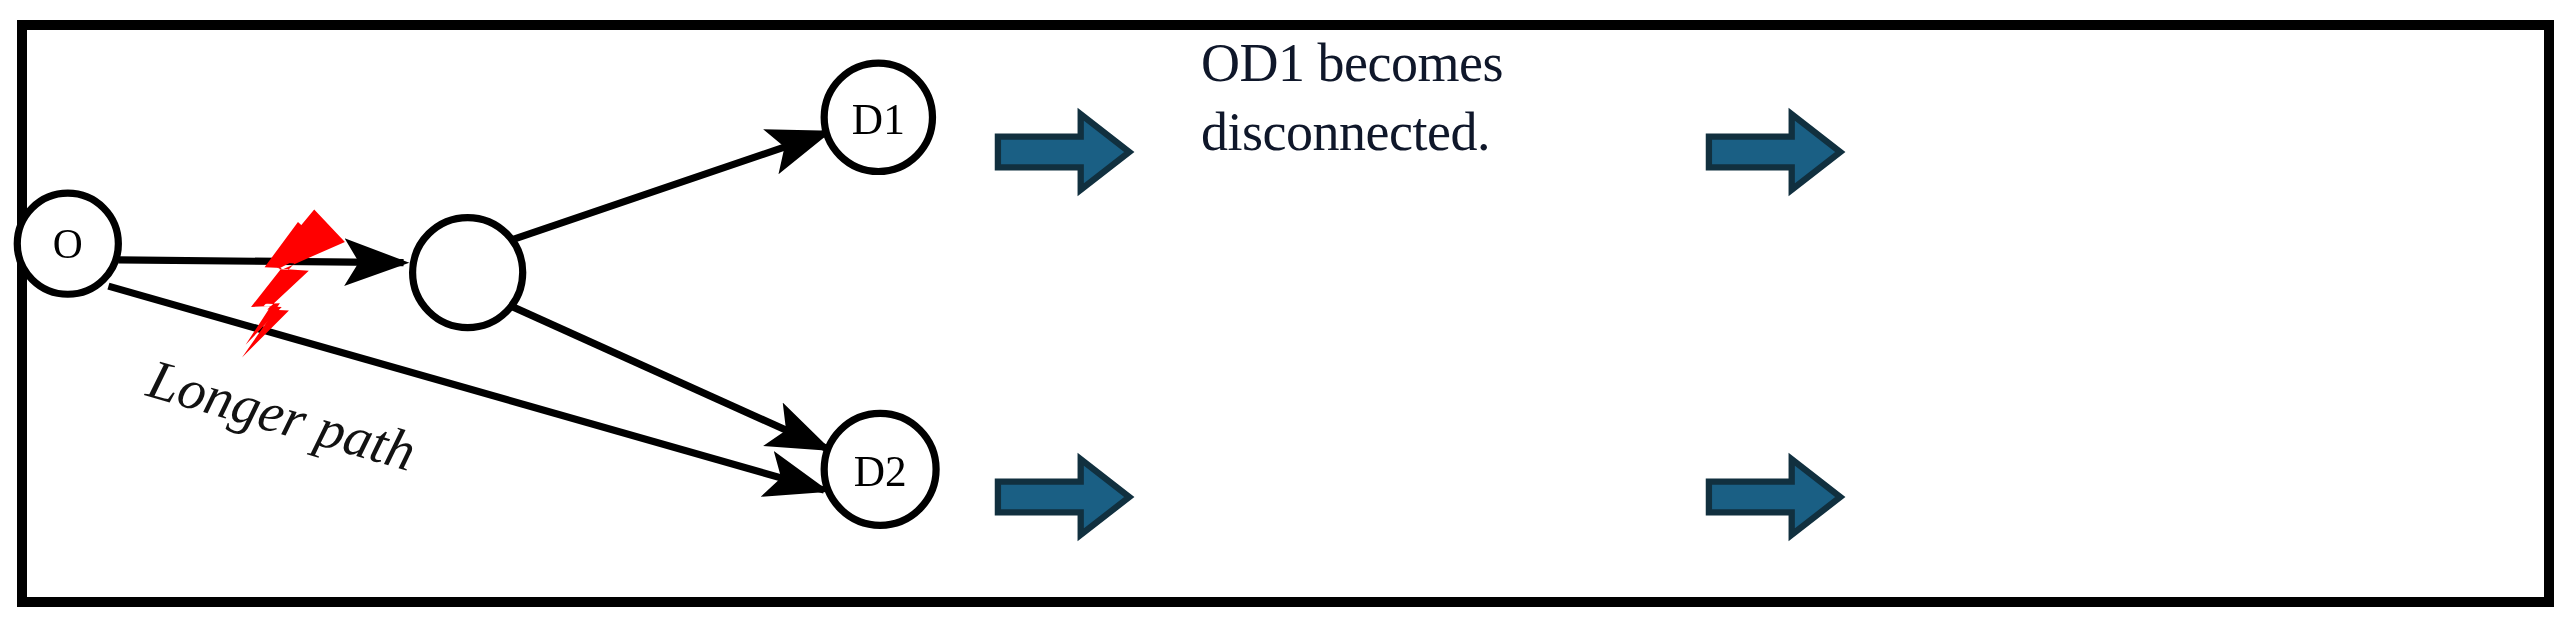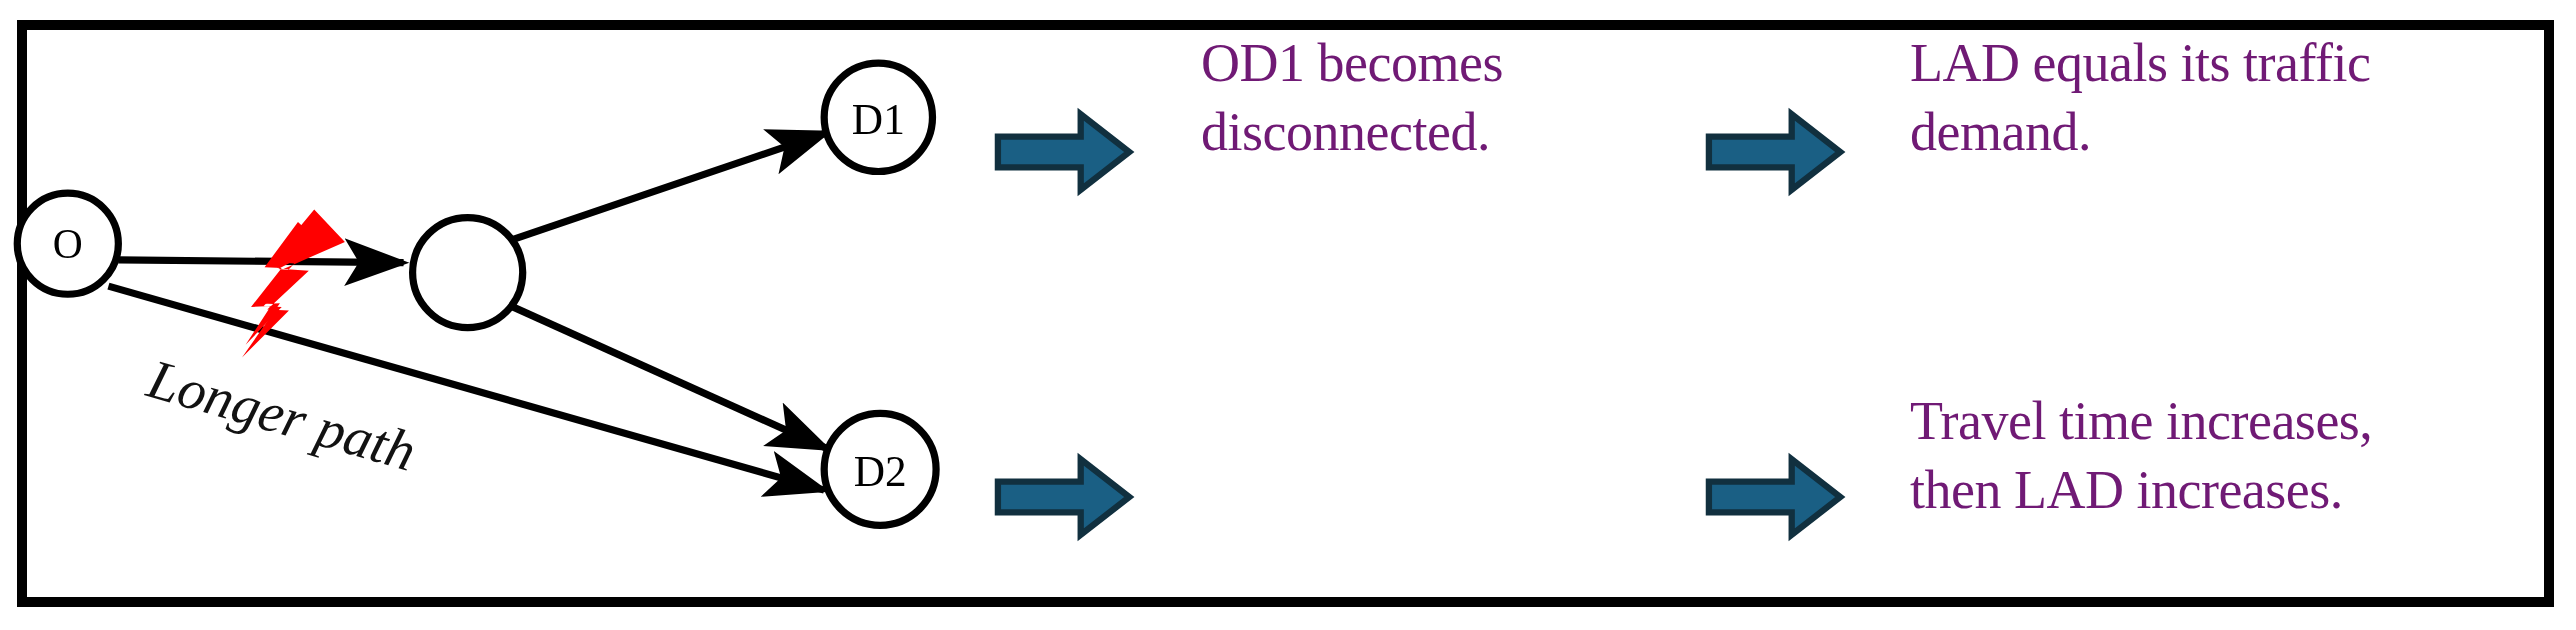--- a/index.html
+++ b/index.html
@@ -32,21 +32,21 @@
     left: 0px;
     top: 0px;
     width: 966px;
     height: 630px;
   }
   #network svg { display: block; }
 
   
   .msg {
     position: absolute;
-    color: #701a75;
+    color: #0f172a;
     font-family: "Liberation Serif", "DejaVu Serif", serif;
     font-size: 54px;
     line-height: 1.28;
     letter-spacing: -0.5px;
     white-space: pre-line;
   }
   #msg-od1 { left: 1201px; top: 29px;  width: 542px; }
   #msg-lad { left: 1910px; top: 29px;  width: 632px; }
   #msg-od2 { left: 1201px; top: 387px; width: 542px; }
   #msg-tt  { left: 1910px; top: 387px; width: 650px; }
@@ -140,20 +140,16 @@
 
   <div class="blue-arrow" id="arrow-4">
     <svg width="145" height="90" viewBox="0 0 160 100" xmlns="http://www.w3.org/2000/svg">
       <path d="M6,33 L98,33 L98,8 L152,50 L98,92 L98,67 L6,67 Z" fill="#1a5f84" stroke="#11303f" stroke-width="7" stroke-linejoin="miter"></path>
     </svg>
   </div>
 
   <div class="msg" id="msg-od1">OD1 becomes
 disconnected.</div>
 
-  <div class="msg" id="msg-lad">LAD equals its traffic
-demand.</div>
 
 
-  <div class="msg" id="msg-tt">Travel time increases,
-then LAD increases.</div>
 </div>
 
 
 </body></html>

